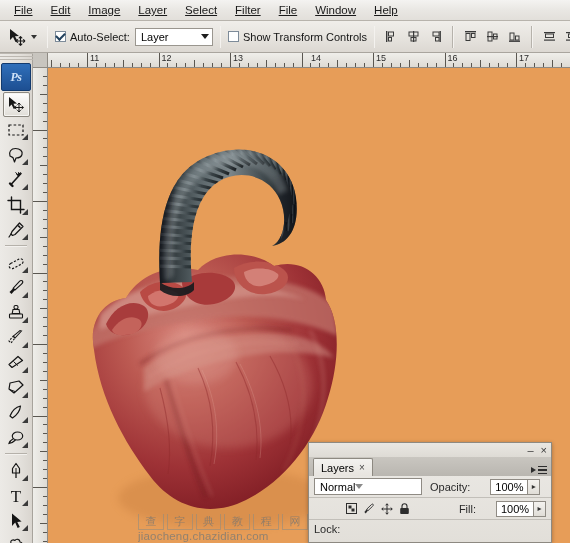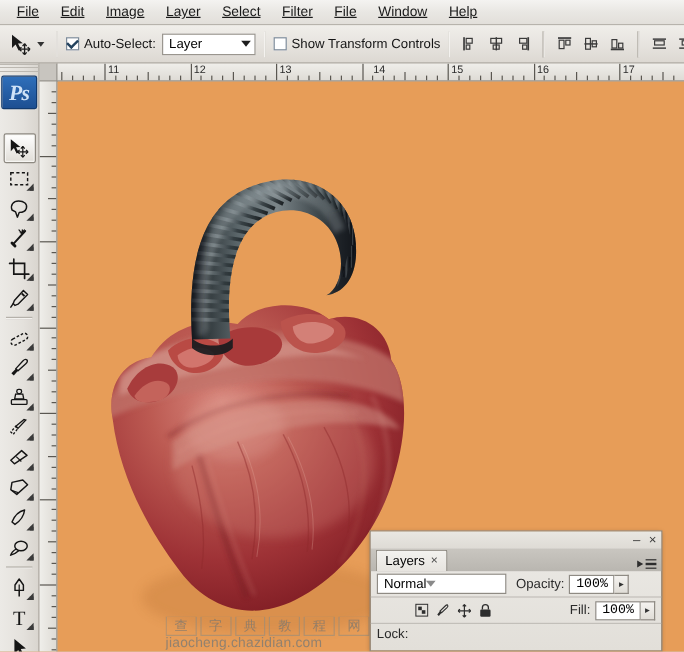--- a/index.html
+++ b/index.html
@@ -60,24 +60,24 @@
 
   
   .toolbox{
     position:absolute;left:0;top:53px;width:33px;height:490px;
     background:linear-gradient(to right,#eceae6 0%,#e4e1dc 60%,#d9d5cf 100%);
     border-right:1px solid #a7a39c;box-sizing:border-box;
   }
   .tb-grip{height:8px;width:33px;
     background:repeating-linear-gradient(to bottom,#bcb8b1 0 1px,transparent 1px 3px);}
   .ps-logo{
-    margin:2px auto 20px auto;width:28px;height:26px;
+    margin:2px auto 1px auto;width:28px;height:26px;
     background:linear-gradient(to bottom,#2f6fba 0%,#1d4f92 100%);
     border:1px solid #123a6e;border-radius:2px;
-    color:#cfe2f7;font-weight:bold;font-size:18px;font-style:italic;
+    color:#cfe2f7;font-weight:bold;font-size:12px;font-style:italic;
     display:flex;align-items:center;justify-content:center;letter-spacing:-.5px;
     font-family:"Liberation Serif",serif;
   }
   .tool{
     width:27px;height:25px;margin:0 auto;position:relative;
     display:flex;align-items:center;justify-content:center;box-sizing:border-box;
   }
   .tool.sel{
     background:linear-gradient(to bottom,#ffffff,#e0ddd7);
     border:1px solid #8d8981;border-radius:2px;
@@ -158,21 +158,21 @@
     flex:0 0 108px;height:17px;border:1px solid #8f8b84;background:#fff;
     display:flex;align-items:center;
     padding:0 16px 0 5px;font-size:11px;box-sizing:border-box;
   }
   .blend-combo .dncaret{width:0;height:0;border-left:4px solid transparent;
     border-right:4px solid transparent;border-top:5px solid #8a8a8a;}
   .lp-lbl{font-size:11px;color:#2a2a2a;margin-left:8px;}
   .num-field{
     height:16px;border:1px solid #8f8b84;background:#fff;min-width:38px;
     display:flex;align-items:center;justify-content:center;font-size:11px;
-    box-sizing:border-box;margin-left:4px;font-family:Liberation Mono, monospace;
+    box-sizing:border-box;margin-left:20px;
   }
   .num-arrow{
     height:16px;width:12px;border:1px solid #8f8b84;border-left:none;
     background:linear-gradient(to bottom,#f4f2ef,#e0ddd7);
     display:flex;align-items:center;justify-content:center;
     font-size:8px;color:#333;box-sizing:border-box;
   }
   .lock-icons{display:flex;align-items:center;gap:6px;margin-left:6px;}
   .lock-icons svg{display:block;}
   .layer-item{

